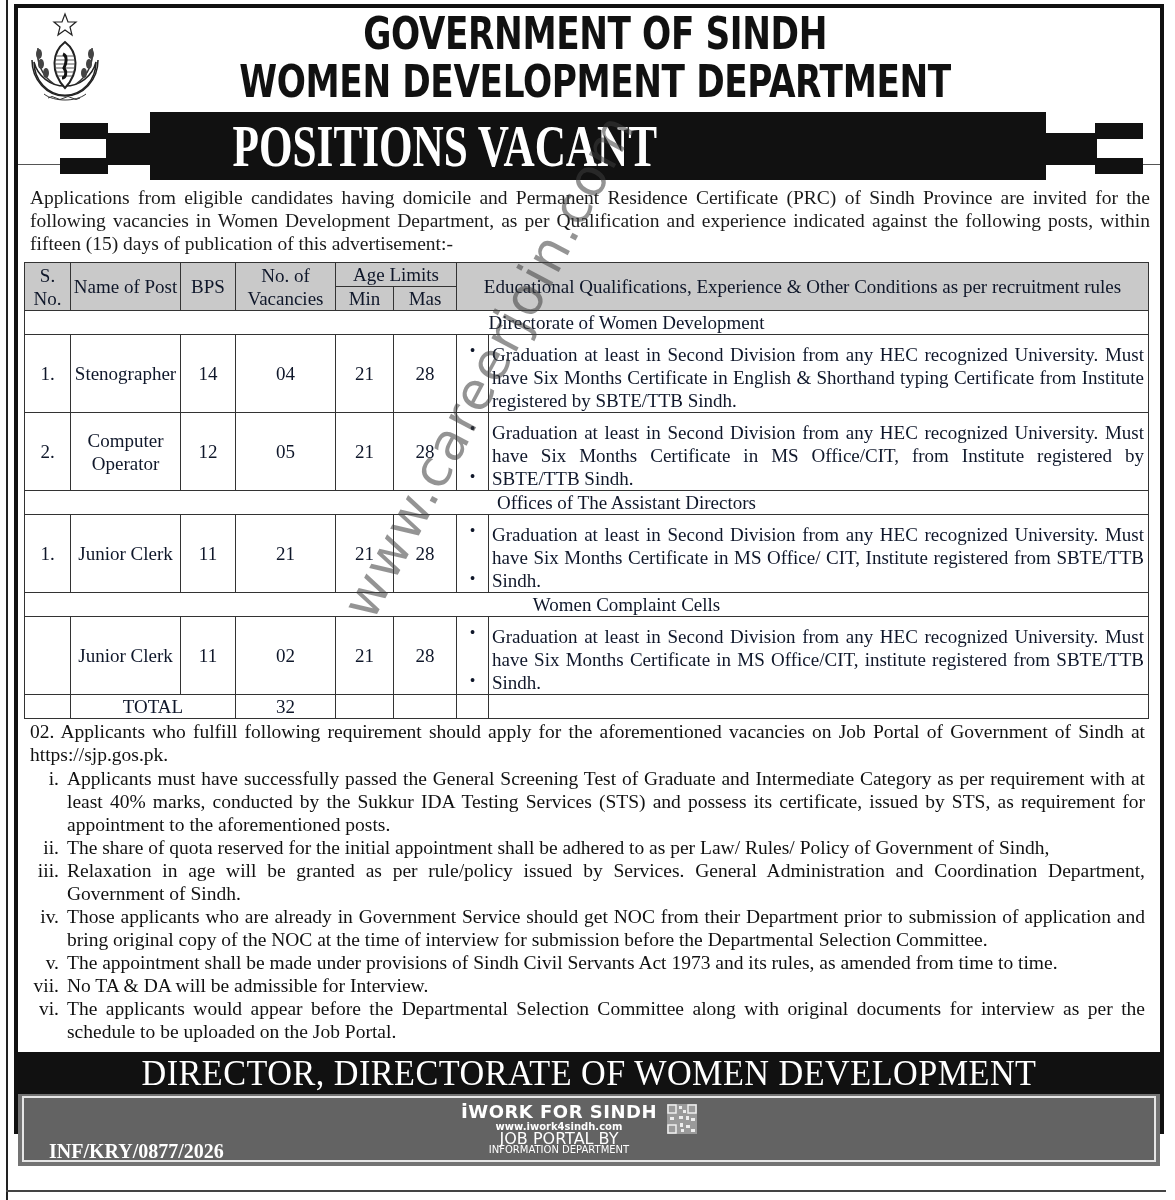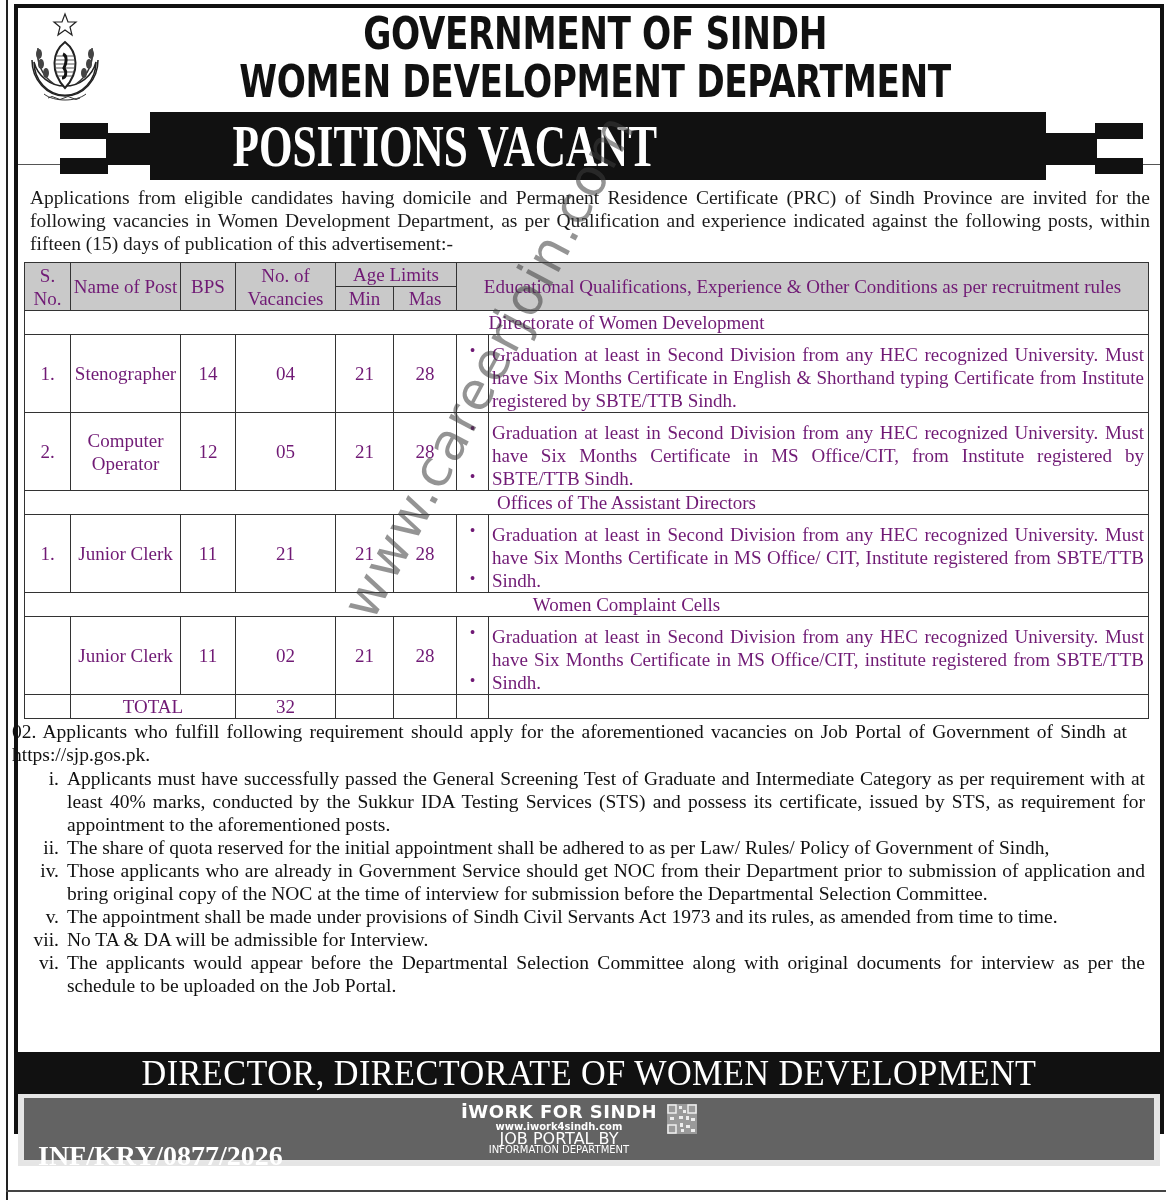--- a/index.html
+++ b/index.html
@@ -39,21 +39,21 @@
 
   
   .intro {
     position: absolute; left: 30px; top: 186px; width: 1120px;
     font-size: 19.5px; line-height: 23px; text-align: justify; color: #1a1a1a;
   }
 
   
   table.vac {
     position: absolute; left: 24px; top: 262px; width: 1125px;
-    border-collapse: collapse; font-size: 19px; color: #701a75;
+    border-collapse: collapse; font-size: 19px; color: #0f172a;
   }
   table.vac td, table.vac th { border: 1.5px solid #333; text-align: center; vertical-align: middle; font-weight: normal; line-height: 23px; }
   table.vac thead th { background: #c9c9c9; }
   .c-sno { width: 46px; }
   .c-post { width: 110px; }
   .c-bps { width: 55px; }
   .c-vac { width: 100px; }
   .c-min { width: 58px; }
   .c-max { width: 63px; }
   .c-bul { width: 32px; }
@@ -66,37 +66,37 @@
   .total-row td { height: 24px; font-weight: bold; margin-left: 40px; }
 
   
   .watermark {
     position: absolute; left: 330px; top: 600px; font-family: "DejaVu Sans", sans-serif;
     font-size: 52px; color: rgba(60,60,60,0.55); transform: rotate(-62deg); transform-origin: left top;
     white-space: nowrap; letter-spacing: 2px; pointer-events: none;
   }
 
   
-  .para02 { position: absolute; left: 12px; top: 720px; width: 1115px; font-size: 19.5px; line-height: 23px; text-align: justify; }
+  .para02 { position: absolute; left: 30px; top: 720px; width: 1115px; font-size: 19.5px; line-height: 23px; text-align: justify; }
   .conds { position: absolute; left: 30px; top: 767px; width: 1115px; font-size: 19.5px; line-height: 23px; }
   .cond { display: flex; }
   .cond .num { width: 37px; text-align: right; padding-right: 8px; flex-shrink: 0; }
   .cond .txt { flex: 1; text-align: justify; }
 
   
   .director-bar {
     position: absolute; left: 18px; top: 1052px; width: 1142px; height: 42px; background: #111;
     display: flex; justify-content: center;
   }
   .director-bar span { color: #fff; font-family: "Liberation Serif", serif; font-size: 36px; letter-spacing: 0.5px; transform: scaleX(0.95); display: inline-block; }
   .footer-box {
-    position: absolute; left: 18px; top: 1094px; width: 1142px; height: 42px; background: #e5e5e5; padding: 2px 4px 4px 4px;
+    position: absolute; left: 18px; top: 1094px; width: 1142px; height: 42px; background: #737373; padding: 2px 4px 4px 4px;
   }
   .footer-inner { width: 100%; height: 100%; background: #636363; border: 2px solid #e6e6e6; position: relative; }
-  .inf-no { position: absolute; left: 14px; top: 44px; font-size: 28px; font-weight: bold; color: #fff; }
+  .inf-no { position: absolute; left: 25px; top: 44px; font-size: 20px; font-weight: bold; color: #fff; }
   .iwork { position: absolute; left: 0; top: 0; width: 100%; text-align: center; color: #fff; font-family: "DejaVu Sans", sans-serif; }
 </style>
 </head>
 <body>
 
 <div class="outer-left-line"></div>
 <div class="frame"></div>
 <div class="bottom-rule"></div>
 
 <svg class="emblem" viewBox="0 0 86 104">
@@ -236,20 +236,24 @@
 <p class="para02">02. Applicants who fulfill following requirement should apply for the aforementioned vacancies on Job Portal of Government of Sindh at https://sjp.gos.pk.</p>
 
 <div class="conds">
   <div class="cond">
       <span class="num">i.</span>
       <span class="txt">Applicants must have successfully passed the General Screening Test of Graduate and Intermediate Category as per requirement with at least 40% marks, conducted by the Sukkur IDA Testing Services (STS) and possess its certificate, issued by STS, as requirement for appointment to the aforementioned posts.</span>
     </div>
   <div class="cond">
       <span class="num">ii.</span>
       <span class="txt">The share of quota reserved for the initial appointment shall be adhered to as per Law/ Rules/ Policy of Government of Sindh,</span>
+    </div>
+  <div class="cond">
+      <span class="num">iii.</span>
+      <span class="txt">Relaxation in age will be granted as per rule/policy issued by Services. General Administration and Coordination Department, Government of Sindh.</span>
     </div>
   <div class="cond">
       <span class="num">iv.</span>
       <span class="txt">Those applicants who are already in Government Service should get NOC from their Department prior to submission of application and bring original copy of the NOC at the time of interview for submission before the Departmental Selection Committee.</span>
     </div>
   <div class="cond">
       <span class="num">v.</span>
       <span class="txt">The appointment shall be made under provisions of Sindh Civil Servants Act 1973 and its rules, as amended from time to time.</span>
     </div>
   <div class="cond">

